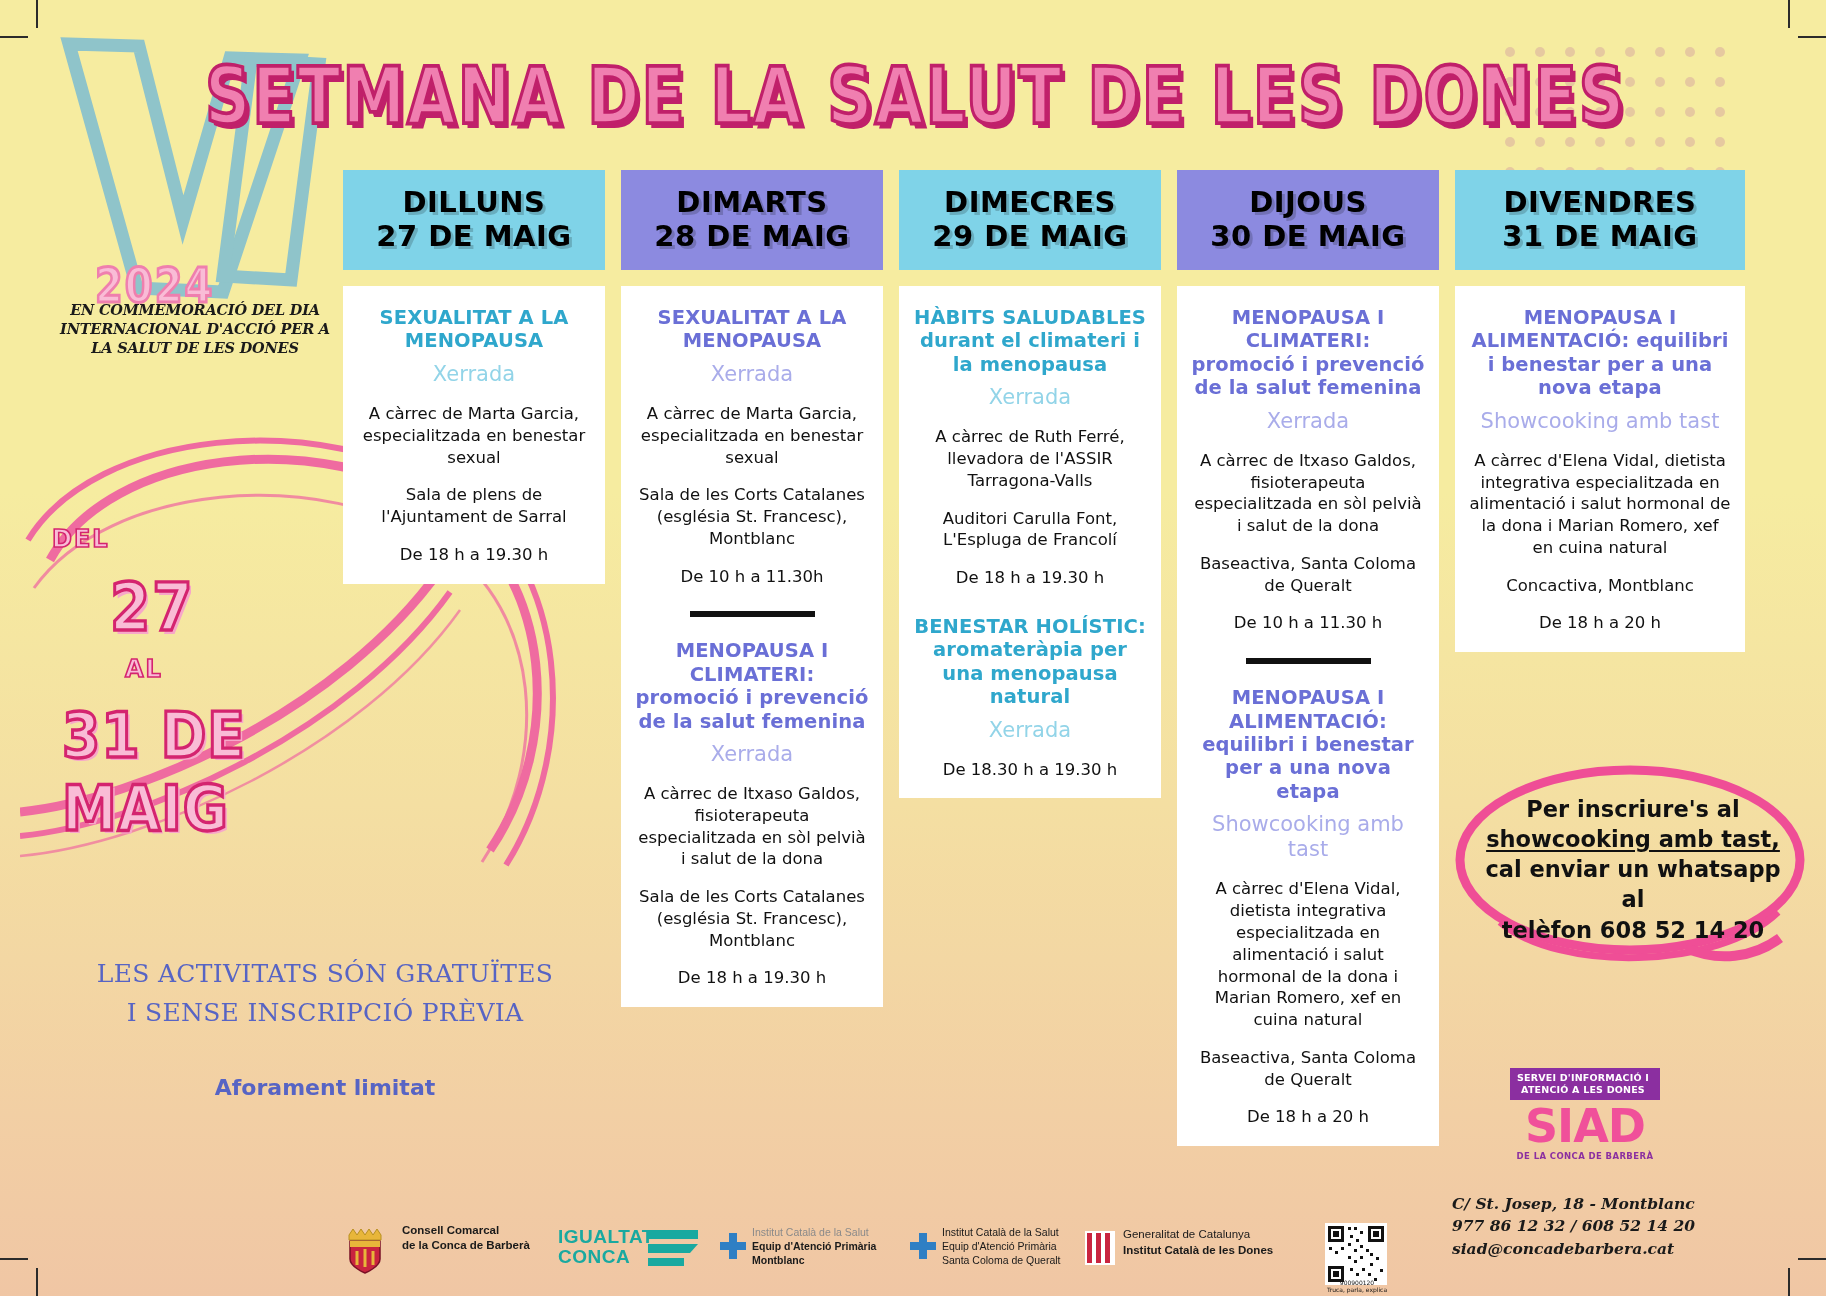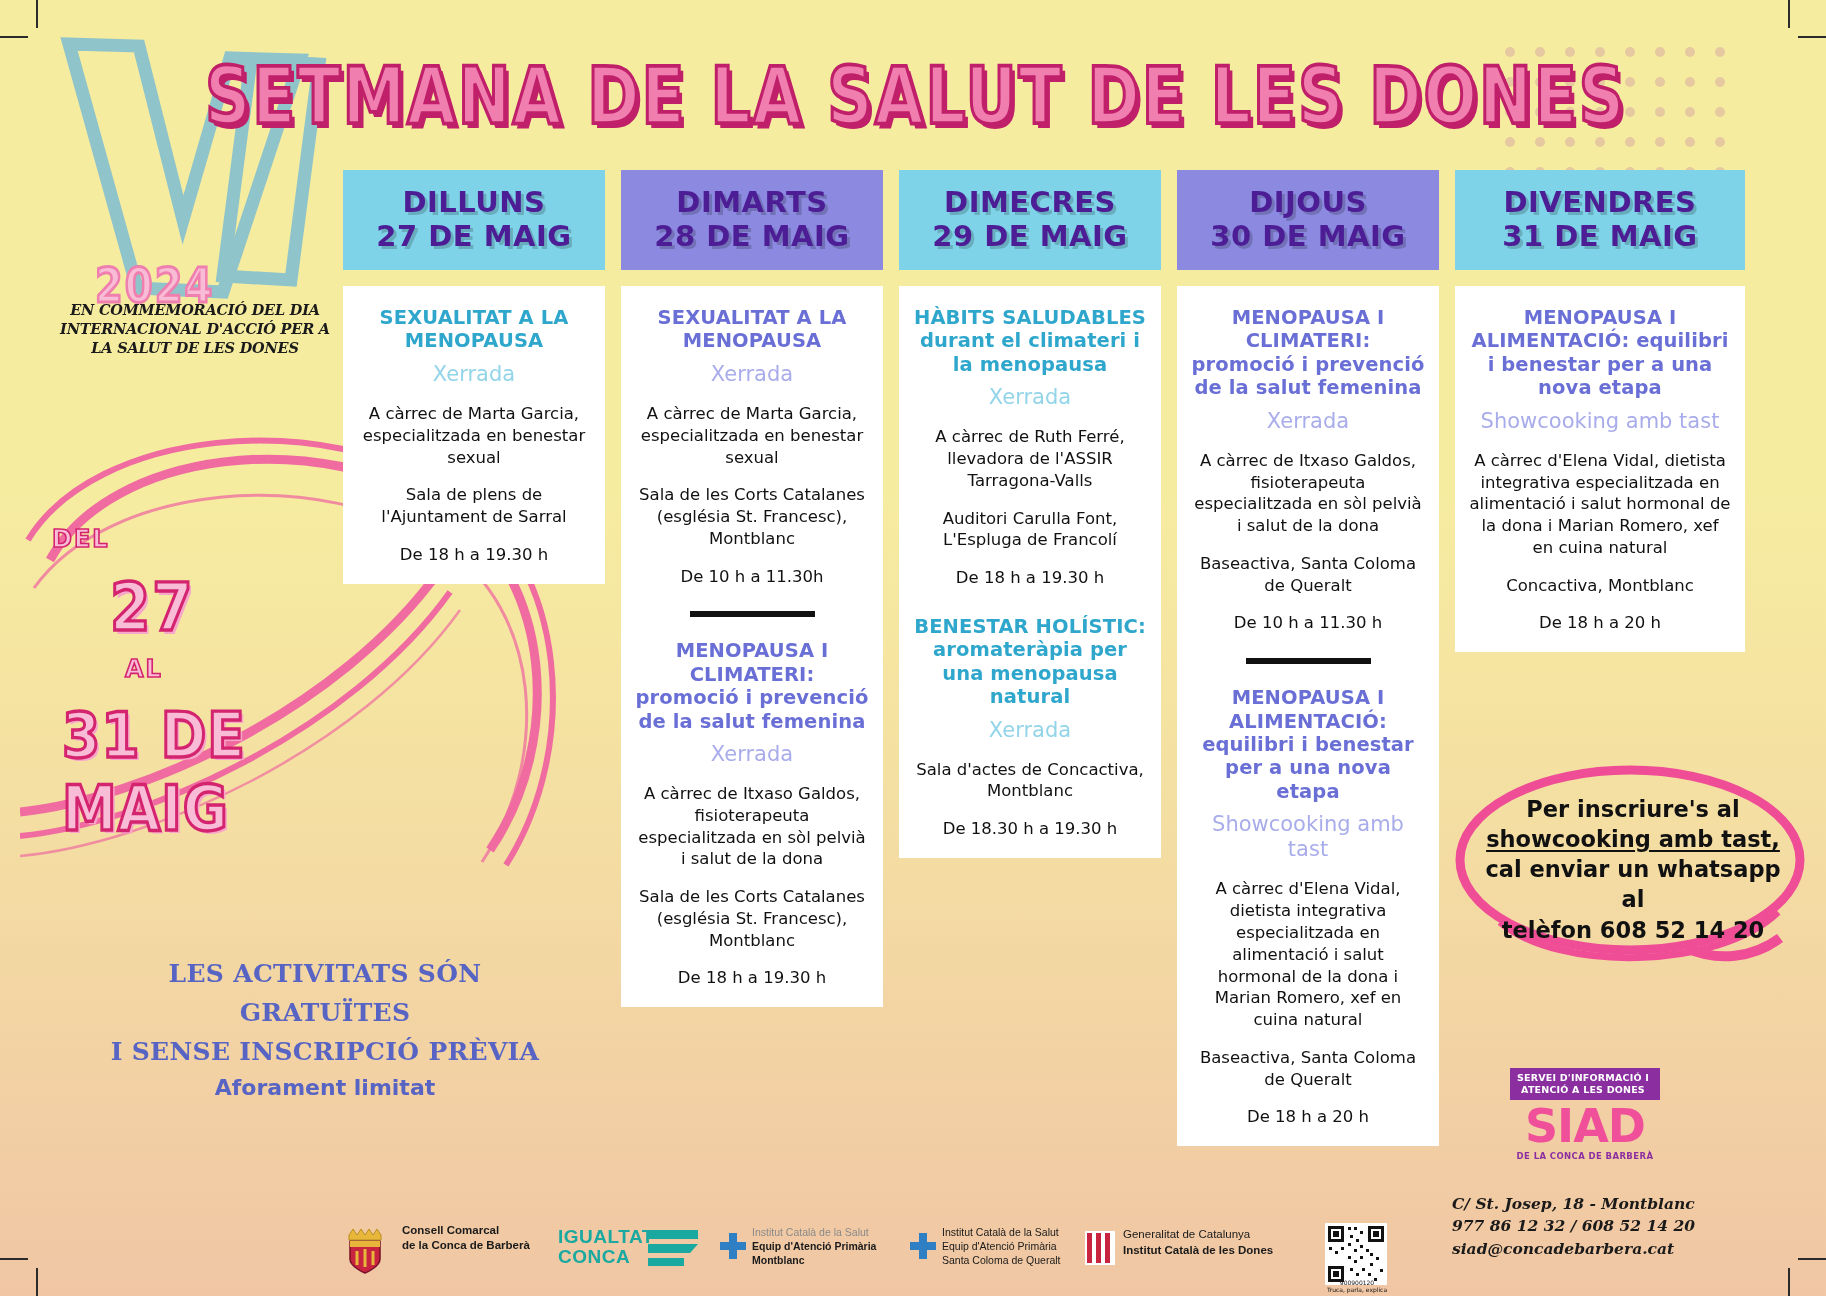--- a/index.html
+++ b/index.html
@@ -101,21 +101,21 @@
     line-height: 1.18;
     color: #f9bcd6; -webkit-text-stroke: 3px #d4246f;
     text-shadow: 3px 3px 0 #f7a7c9;
     transform: scaleY(1.12); transform-origin: left top;
   }
 
   .free-note {
     position: absolute; left: 85px; top: 955px; width: 480px;
     text-align: center;
     font-family: "DejaVu Serif", serif;
-    font-weight: bold;
+    font-weight: normal;
     font-size: 25px;
     line-height: 1.55;
     color: #5764c4;
     letter-spacing: 0.3px;
   }
   .aforament {
     position: absolute; left: 85px; top: 1075px; width: 480px;
     text-align: center;
     font-size: 22px; font-weight: bold;
     color: #5764c4;
@@ -130,21 +130,21 @@
   .col0 { left: 0; }
   .col1 { left: 278px; }
   .col2 { left: 556px; }
   .col3 { left: 834px; }
   .col4 { left: 1112px; width: 290px; }
 
   .day-head {
     height: 100px;
     display: flex; flex-direction: column;
     align-items: center; justify-content: center;
-    color: #4c1d95;
+    color: #000000;
     font-weight: bold;
     font-size: 29px;
     line-height: 1.16;
     letter-spacing: 0.5px;
     text-shadow: 3px 3px 0 rgba(0,0,0,0.18);
   }
   .head-blue { background: #7fd3e8; }
   .head-purple { background: #8c8ae0; }
 
   .card {
@@ -373,21 +373,20 @@
       </div>
       <div class="card">
         <div class="ev-title blue">HÀBITS SALUDABLES durant el climateri i la menopausa</div>
         <div class="ev-type blue">Xerrada</div>
         <div class="ev-p">A càrrec de Ruth Ferré, llevadora de l'ASSIR Tarragona-Valls</div>
         <div class="ev-p">Auditori Carulla Font, L'Espluga de Francolí</div>
         <div class="ev-p">De 18 h a 19.30 h</div>
         <div class="divider" style="width:0;height:0;margin:26px auto 20px auto;"></div>
         <div class="ev-title blue">BENESTAR HOLÍSTIC: aromateràpia per una menopausa natural</div>
         <div class="ev-type blue">Xerrada</div>
-        <div class="ev-p">Sala d'actes de Concactiva, Montblanc</div>
         <div class="ev-p">De 18.30 h a 19.30 h</div>
       </div>
     </div>
 
     <div class="col col3">
       <div class="day-head head-purple">
         <span>DIJOUS</span>
         <span>30 DE MAIG</span>
       </div>
       <div class="card">

